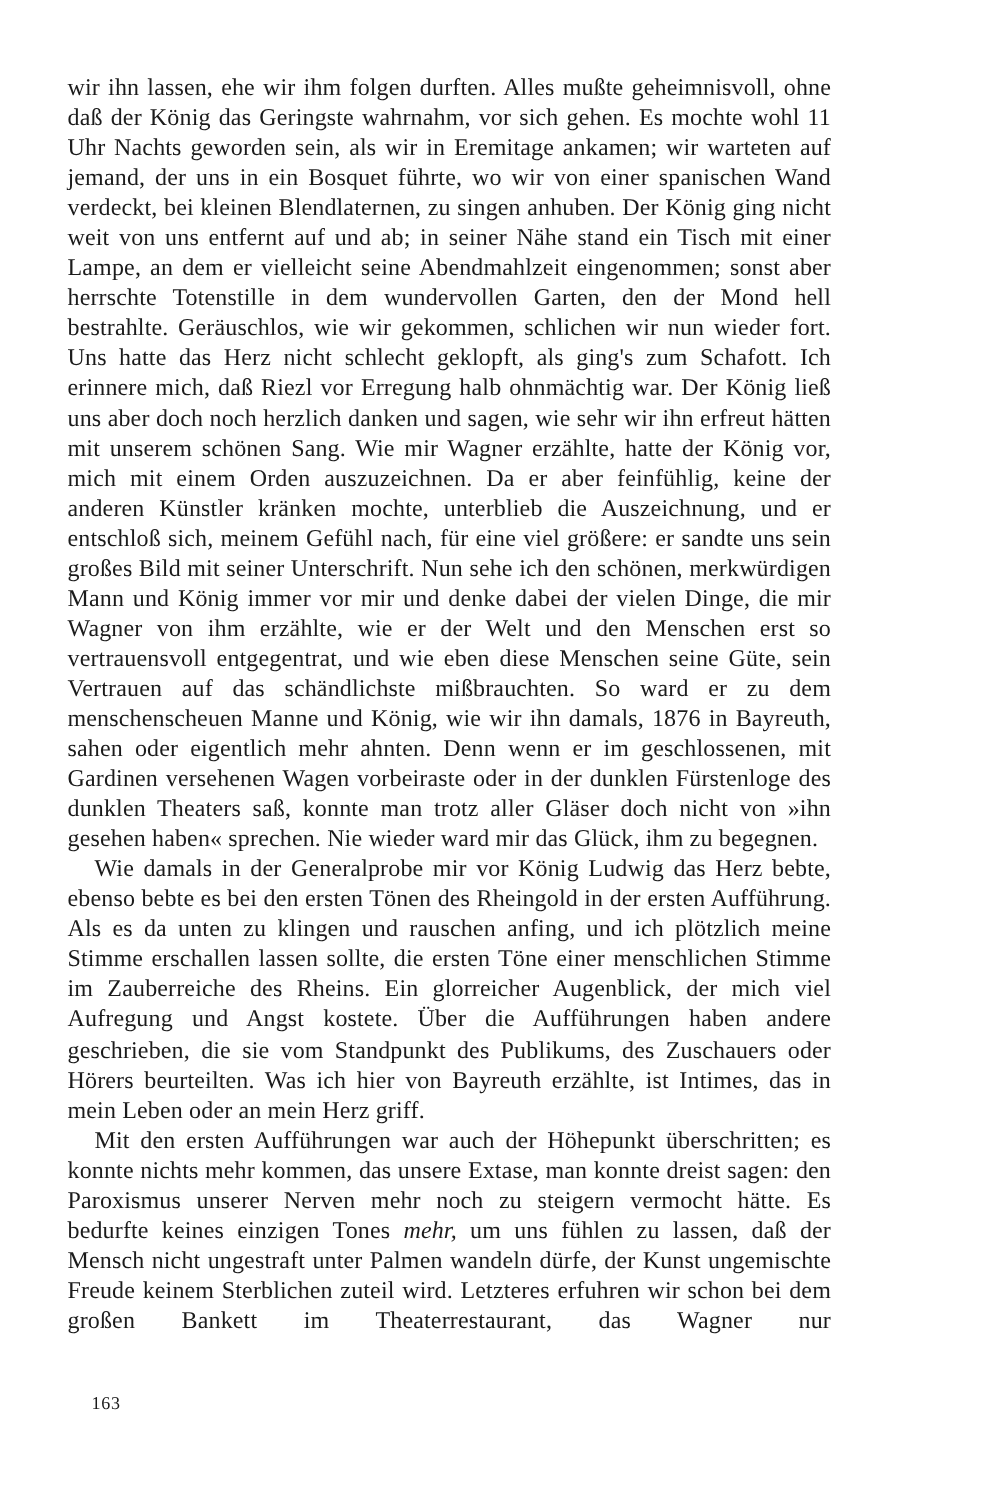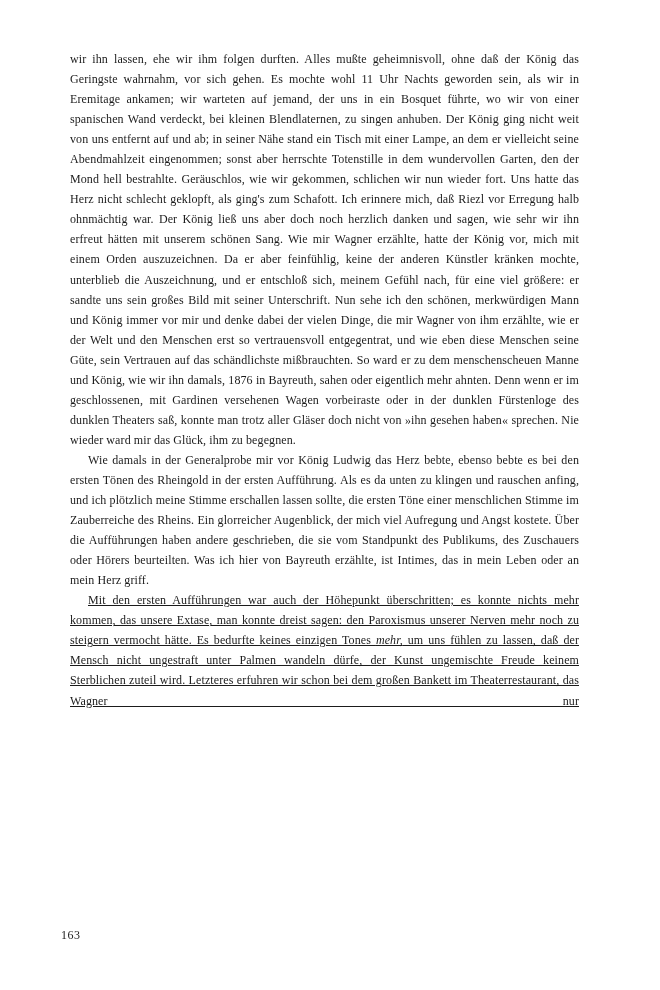--- a/index.html
+++ b/index.html
@@ -10,38 +10,37 @@
     position: relative;
     width: 660px;
     height: 990px;
     background: #ffffff;
     font-family: "Liberation Serif", "DejaVu Serif", serif;
     color: #1b1b1b;
     overflow: hidden;
   }
   .text-block {
     position: absolute;
-    left: 70px;
+    left: 45px;
     top: 49px;
     width: 509px;
-    font-size: 12px;
+    font-size: 16px;
     line-height: 20.05px;
     text-align: justify;
     letter-spacing: 0.1px;
   }
   p.para {
     margin: 0;
     padding: 0;
   }
   p.para.indent {
     text-indent: 18px;
   }
   p.para.justify-last {
     text-align-last: justify;
-    text-decoration: underline;
   }
   .italic {
     font-style: italic;
   }
   .page-number {
     position: absolute;
     left: 61px;
     top: 928px;
     font-size: 12px;
     line-height: 14px;

